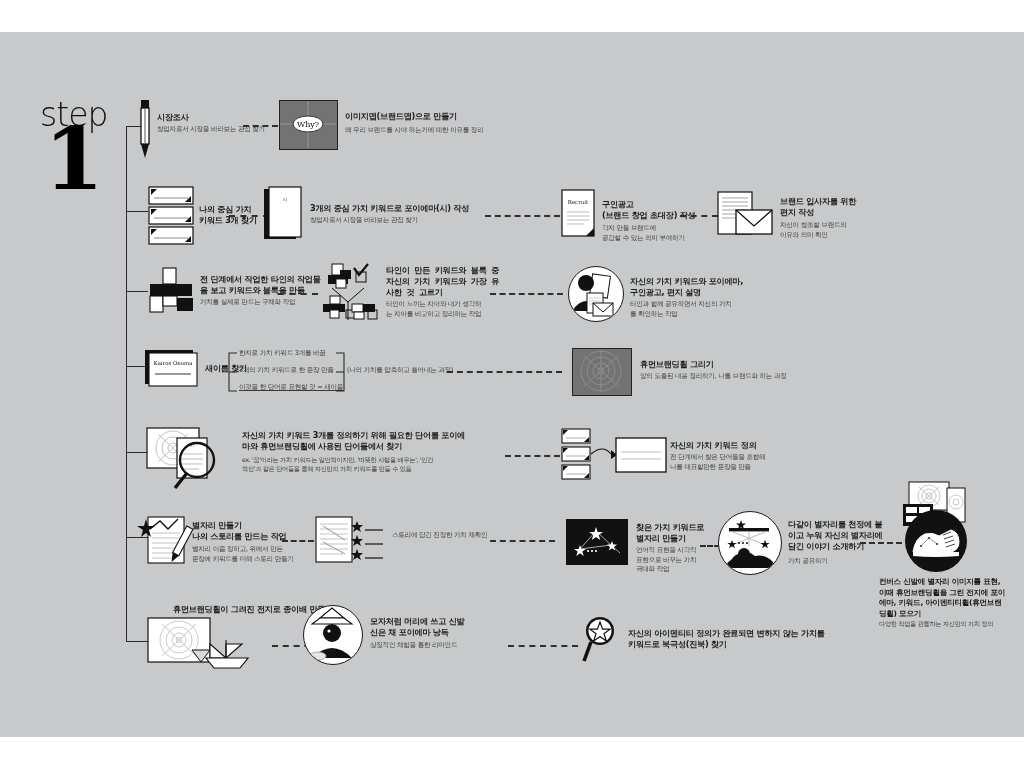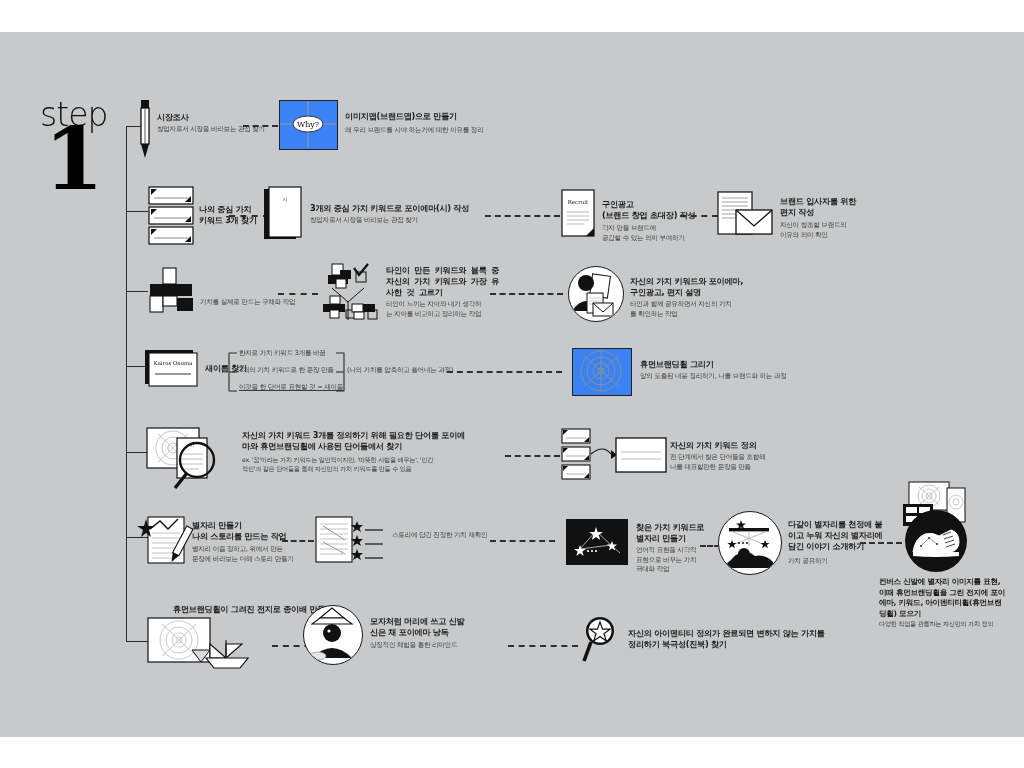--- a/index.html
+++ b/index.html
@@ -20,21 +20,21 @@
 
   
   .spine{background:#2a2a2a;}
   .vline{width:1.4px;}
   .hline{height:1.4px;}
 
   
   .dash{height:0;border-top:2px dashed #2f2f2f;}
 
   
-  .card{background:#3b82f6;border:1.4px solid #222;box-sizing:border-box;}
+  .card{background:#737373;border:1.4px solid #222;box-sizing:border-box;}
   .blk{background:#111;}
   .whitecirc{background:#fff;border:1.5px solid #1a1a1a;border-radius:50%;}
   .blackcirc{background:#111;border-radius:50%;}
   svg{display:block;overflow:visible;}
 </style>
 </head>
 <body>
 
 <div id="stage">
   <div id="panel"></div>
@@ -153,20 +153,22 @@
   <div class="abs" style="left:148px;top:268px;">
     <svg width="48" height="46" viewBox="0 0 48 46">
       <rect x="15" y="0" width="13" height="16" fill="#fff" stroke="#111" stroke-width="1.1"></rect>
       <rect x="2" y="16" width="26" height="12" fill="#111"></rect>
       <rect x="28" y="16" width="16" height="12" fill="#111"></rect>
       <rect x="2" y="28" width="13" height="16" fill="#fff" stroke="#111" stroke-width="1.1"></rect>
       <rect x="15" y="28" width="14" height="10" fill="#fff" stroke="#111" stroke-width="1.1"></rect>
       <rect x="29" y="30" width="16" height="13" fill="#111"></rect>
     </svg>
   </div>
+  <div class="abs ttl t11" style="left:200px;top:274px;width:148px;white-space:pre-line;">전 단계에서 작업한 타인의 작업물
+을 보고 키워드와 블록을 만듦</div>
   <div class="abs sub s9" style="left:200px;top:298px;width:160px;white-space:pre-line;">가치를 실제로 만드는 구체화 작업</div>
   <div class="abs dash" style="left:278px;top:293px;width:40px;"></div>
 
   <div class="abs" style="left:318px;top:262px;">
     <svg width="62" height="58" viewBox="0 0 62 58">
       <rect x="14" y="2" width="11" height="11" fill="#fff" stroke="#111" stroke-width="1"></rect>
       <rect x="10" y="13" width="20" height="9" fill="#111"></rect>
       <rect x="22" y="8" width="11" height="9" fill="#111"></rect>
       <rect x="18" y="17" width="10" height="9" fill="#fff" stroke="#111" stroke-width="1"></rect>
       <polyline points="36,6 41,13 50,2" fill="none" stroke="#111" stroke-width="2.2"></polyline>
@@ -330,21 +332,21 @@
       <polygon points="6,4 8,11 15,11 9,15 11,22 6,18 1,22 3,15 -3,11 4,11" fill="#111"></polygon>
       <g transform="rotate(28 40 30)">
           <rect x="37" y="10" width="7" height="30" fill="#fff" stroke="#111" stroke-width="1.1"></rect>
           <polygon points="37,40 44,40 40.5,49" fill="#111"></polygon>
         </g>
     </svg>
   </div>
   <div class="abs ttl t11" style="left:192px;top:520px;width:140px;white-space:pre-line;">별자리 만들기
 나의 스토리를 만드는 작업</div>
   <div class="abs sub s9" style="left:192px;top:545px;width:150px;white-space:pre-line;">별자리 이름 정하고, 위에서 만든
-문장에 바라보는 더해 스토리 만들기</div>
+문장에 키워드를 더해 스토리 만들기</div>
   <div class="abs dash" style="left:282px;top:540px;width:32px;"></div>
 
   <div class="abs" style="left:315px;top:516px;">
     <svg width="72" height="48" viewBox="0 0 72 48">
       <rect x="1" y="1" width="36" height="45" fill="#fff" stroke="#111" stroke-width="1.1"></rect>
       <g stroke="#b4b4b4" stroke-width="0.8">
           <line x1="5" y1="8" x2="33" y2="8"></line>
           <line x1="5" y1="13" x2="33" y2="13"></line>
           <line x1="5" y1="18" x2="33" y2="18"></line>
           <line x1="5" y1="23" x2="33" y2="23"></line>
@@ -508,14 +510,14 @@
 
   <div class="abs" style="left:582px;top:615px;">
     <svg width="42" height="48" viewBox="0 0 42 48">
       <circle cx="18" cy="16" r="14" fill="#111"></circle>
       <circle cx="18" cy="16" r="11.5" fill="#fff"></circle>
       <polygon points="18,7 20.6,14.2 28,14.2 22,18.7 24.3,26 18,21.5 11.7,26 14,18.7 8,14.2 15.4,14.2" fill="none" stroke="#111" stroke-width="1.2"></polygon>
       <line x1="9" y1="27" x2="2" y2="46" stroke="#111" stroke-width="3.6"></line>
     </svg>
   </div>
   <div class="abs ttl t11" style="left:628px;top:628px;width:260px;white-space:pre-line;">자신의 아이덴티티 정의가 완료되면 변하지 않는 가치를
-정리하기 북극성(진북) 찾기</div>
+키워드로 북극성(진북) 찾기</div>
 </div>
 
 </body></html>

